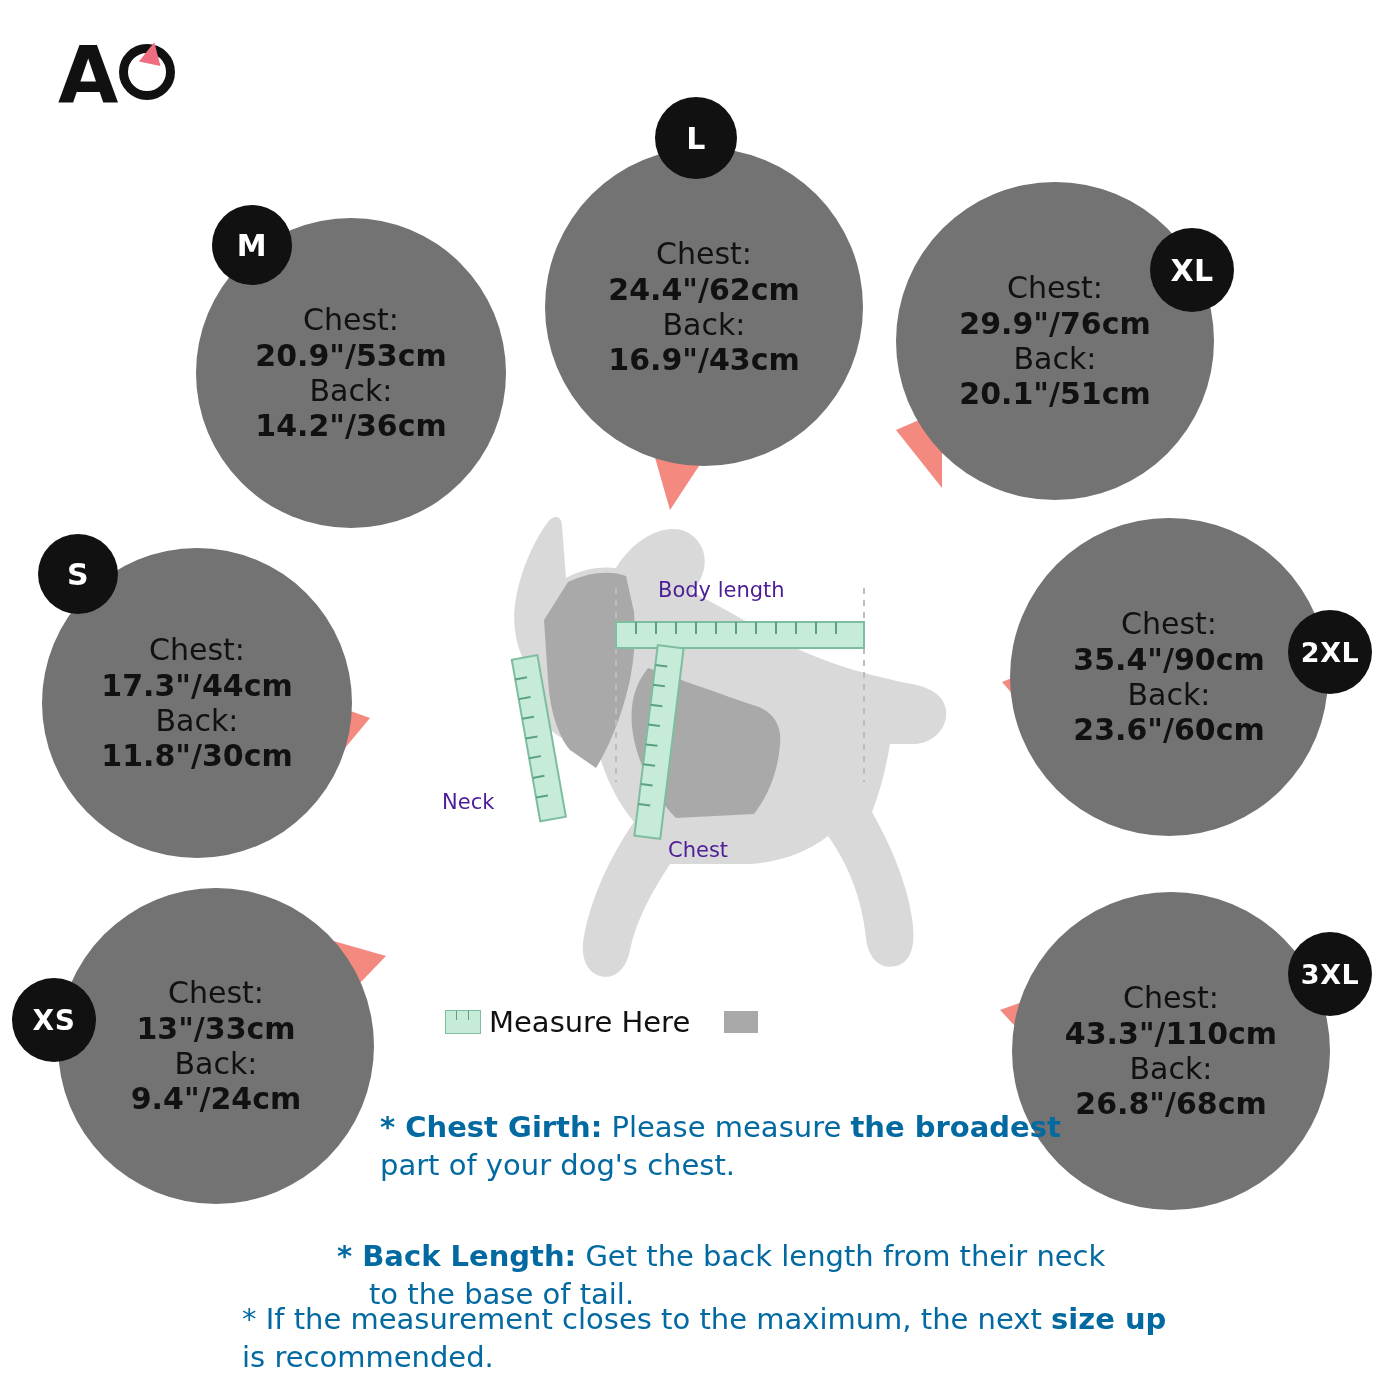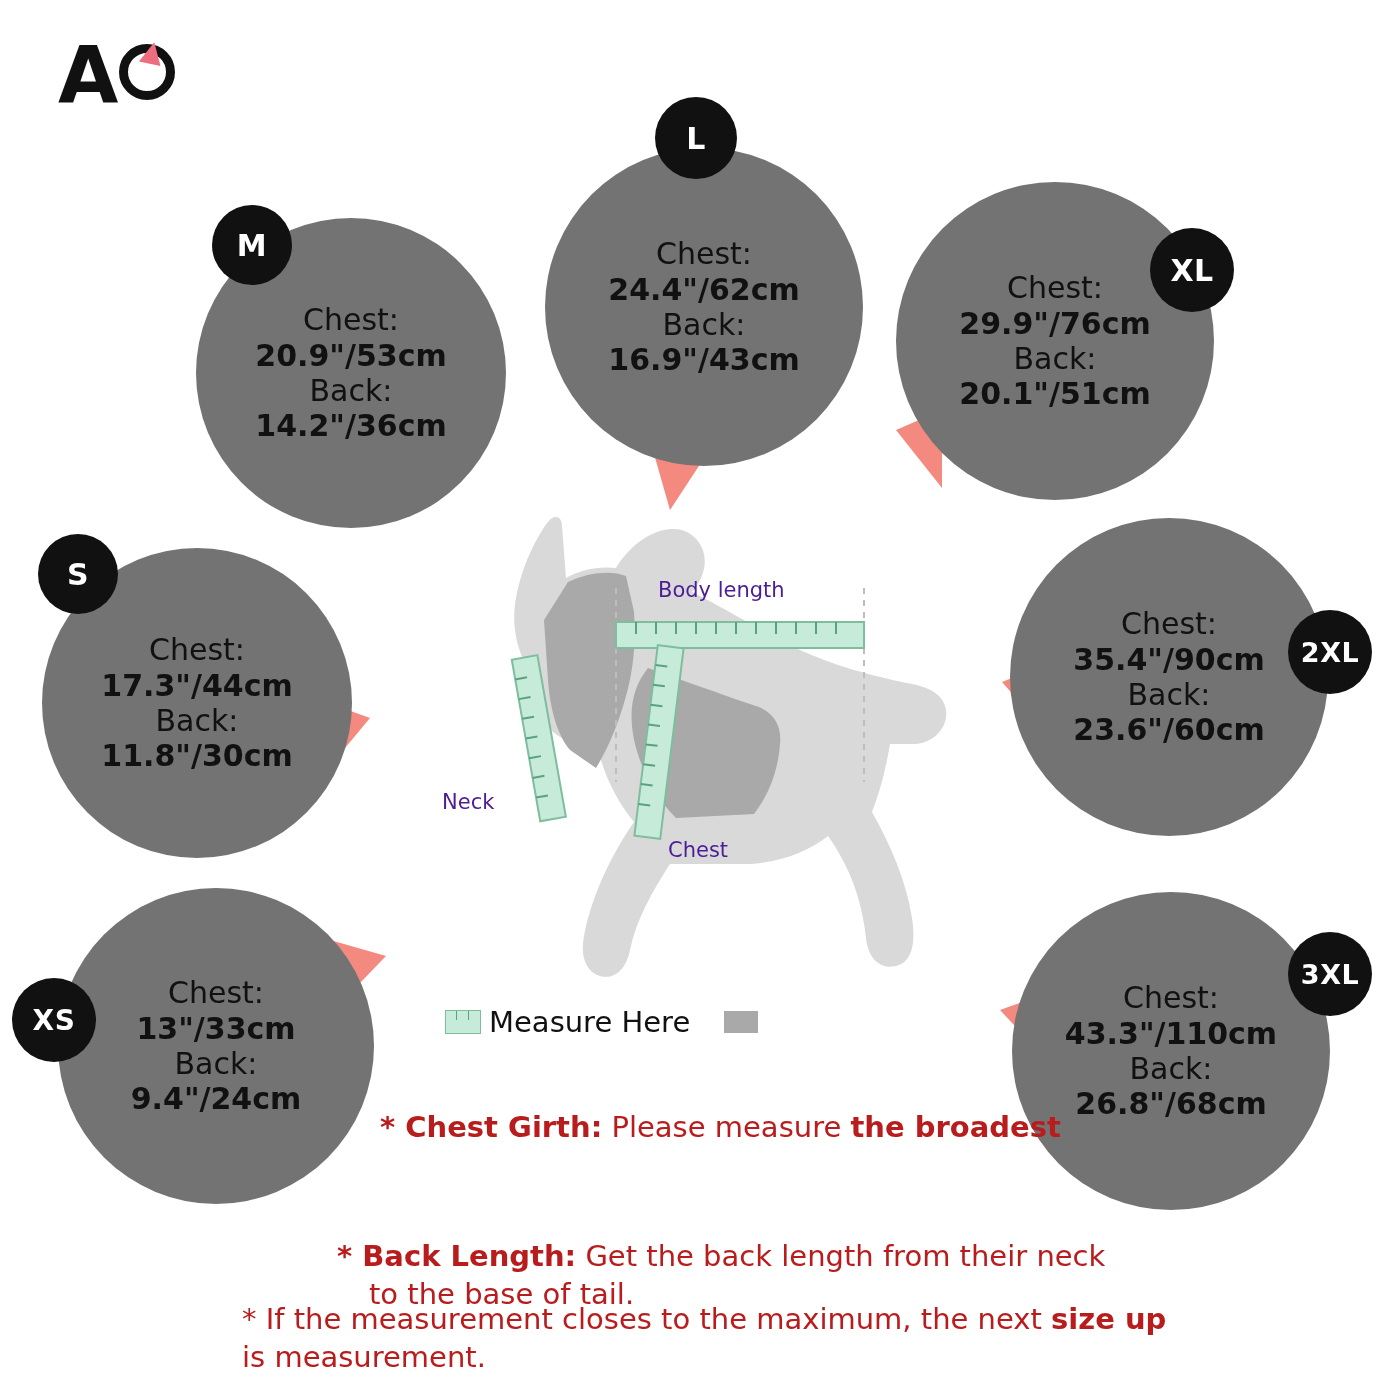--- a/index.html
+++ b/index.html
@@ -141,21 +141,21 @@
     width: 34px; height: 22px;
     background: #a9a9a9;
     margin: 0 8px 0 34px;
   }
 
   
   .note {
     position: absolute;
     font-size: 29px;
     line-height: 1.32;
-    color: #b91c1c;
+    color: #0369a1;
   }
   .note b { font-weight: bold; }
 </style>
 </head>
 <body>
 
 <div id="logo">
   <span>A</span>
   <span class="logo-mark">
     <span class="ring"></span>
@@ -321,23 +321,24 @@
 </div>
 
 <div id="legend">
   <span class="swatch-tape"></span>
   <span>Measure Here</span>
   <span class="swatch-gray"></span>
 </div>
 
 <div class="note" style="left:380px; top:1108px; width:700px;">
   <b>* Chest Girth:</b><span> Please measure </span><b>the broadest</b><br>
+  <span>part of your dog's chest.</span>
 </div>
 
 <div class="note" style="left:325px; top:1237px; width:820px;margin-left:12px;">
   <b>* Back Length:</b><span> Get the back length from their neck</span><br>
   <span style="margin-left:32px; display:inline-block;">to the base of tail.</span>
 </div>
 
 <div class="note" style="left:242px; top:1300px; width:990px;">
   <span>* If the measurement closes to the maximum, the next </span><b>size up</b><br>
-  <span>is measurement.</span>
+  <span>is recommended.</span>
 </div>
 
 </body></html>

